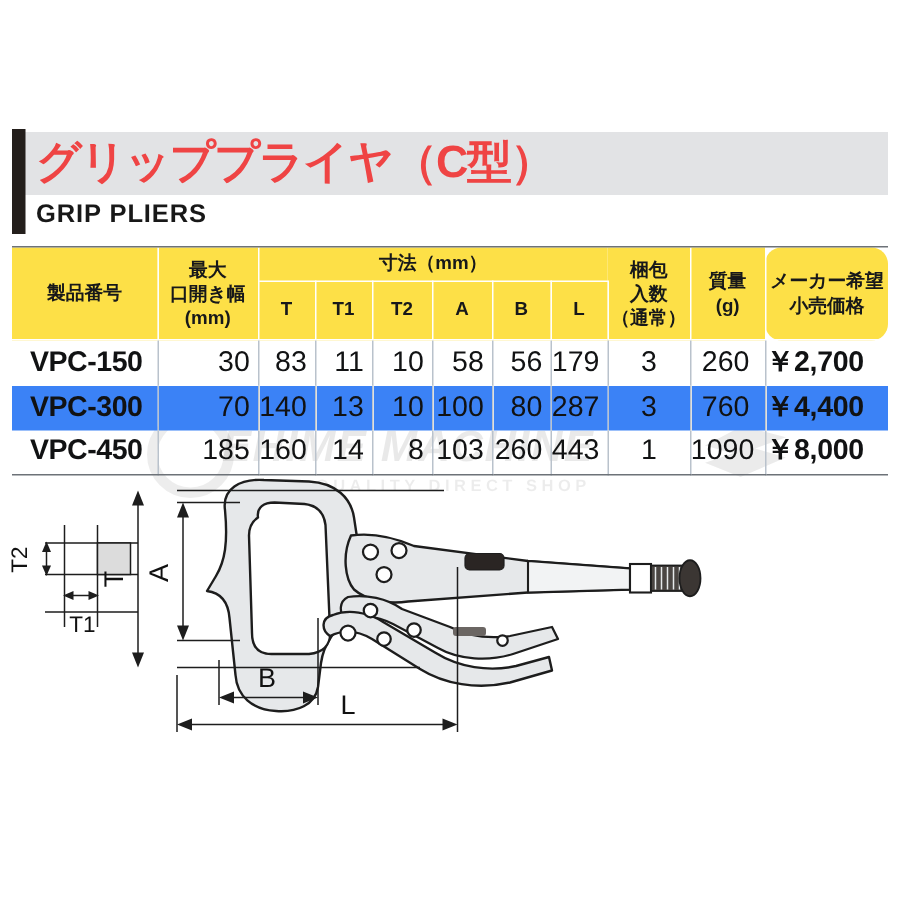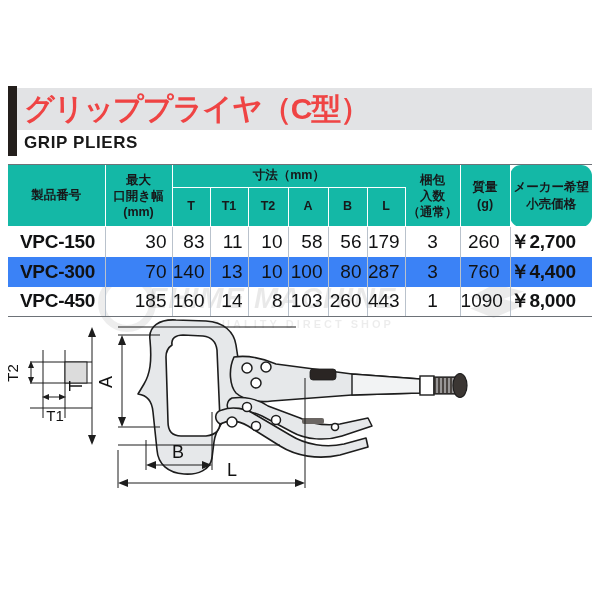--- a/index.html
+++ b/index.html
@@ -122,21 +122,21 @@
     z-index: 3;
     background: transparent;
   }
   #spec-table th,
   #spec-table td {
     padding: 0;
     margin: 0;
     border: 0;
   }
   #spec-table thead th {
-    background: #14b8a6;
+    background: #fde047;
     color: #17181a;
     font-size: 12.5px;
     font-weight: bold;
     line-height: 13.5px;
     text-align: center;
     vertical-align: middle;
     border-right: 1px solid #ffffff;
     border-bottom: 1px solid #ffffff;
   }
   #spec-table thead th.no-r { border-right: 0; }

